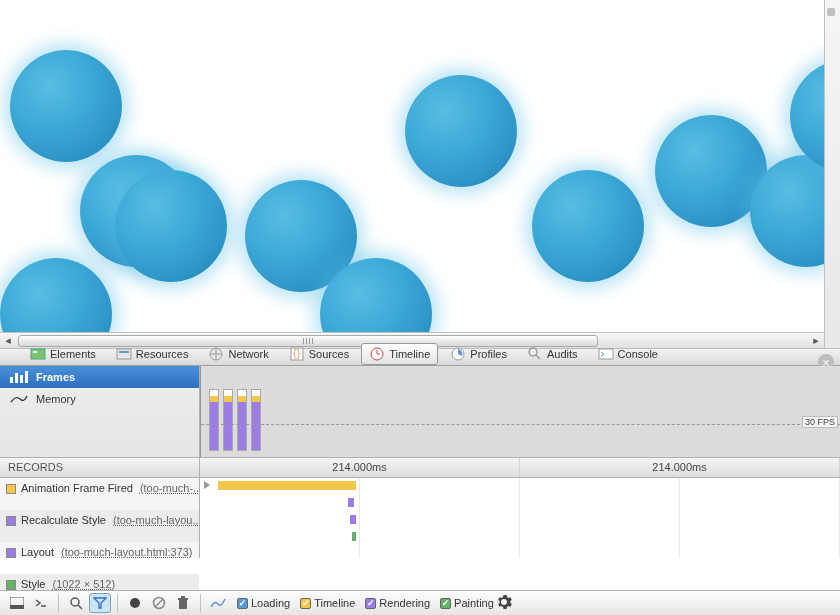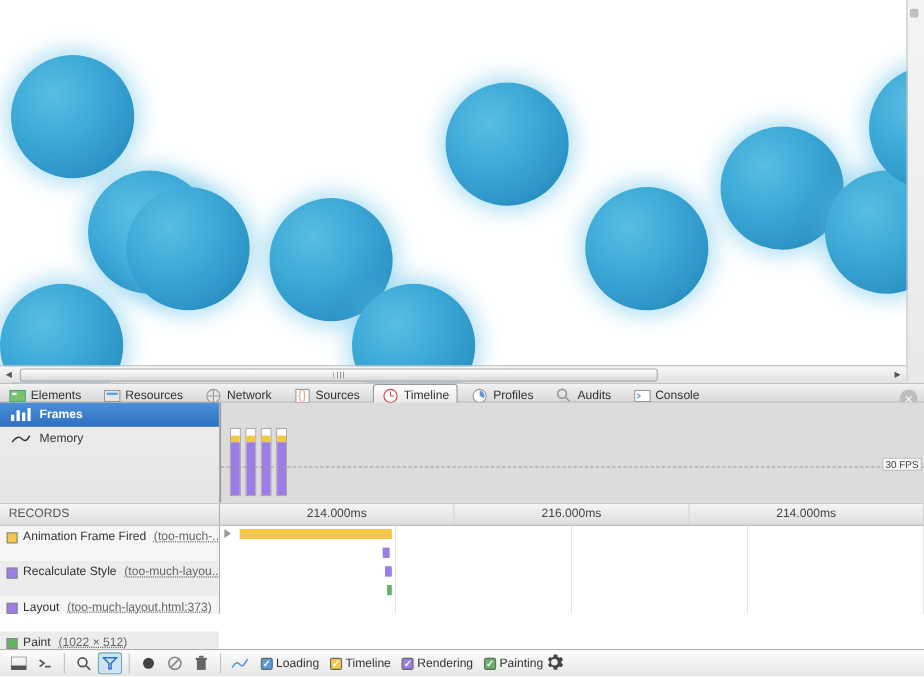--- a/index.html
+++ b/index.html
@@ -9,21 +9,21 @@
 .viewport .scroll-v { position: absolute; right: 0; top: 0; width: 16px; height: 100%; background: linear-gradient(#f5f5f5,#e8e8e8); border-left: 1px solid #c0c0c0; }
 .viewport .scroll-v .thumb { position: absolute; top: 8px; left: 2px; right: 2px; width: 8px; height: 8px; background: #c0c0c0; border-radius: 2px; }
 .viewport .scroll-h-area { position: absolute; bottom: 0; left: 0; right: 16px; height: 16px; background: linear-gradient(#f8f8f8,#e0e0e0); border-top: 1px solid #c0c0c0; display: flex; align-items: center; }
 .viewport .scroll-h-area .arrow { width: 16px; height: 16px; display: flex; align-items: center; justify-content: center; color: #555; }
 .viewport .scroll-h-area .track { flex: 1; position: relative; height: 14px; }
 .viewport .scroll-h-area .track .thumb { position: absolute; left: 2px; width: 580px; top: 1px; bottom: 1px; background: linear-gradient(#fefefe,#d8d8d8); border: 1px solid #aaa; border-radius: 3px; }
 .viewport .scroll-h-area .track .thumb::after { content: ""; position: absolute; left: 50%; top: 50%; width: 10px; height: 6px; transform: translate(-50%,-50%); background: repeating-linear-gradient(90deg,#999 0,#999 1px,transparent 1px,transparent 3px); }
 
 .ball { position: absolute; border-radius: 50%; background: radial-gradient(circle at 35% 32%, #59bde4 0%, #3ca9d7 40%, #2f96c8 70%, #1a7cad 100%); box-shadow: 0 0 18px 6px rgba(90,190,230,0.45); }
 
-.tabbar { height: 18px; background: linear-gradient(#f2f2f2,#d9d9d9); border-top: 1px solid #bcbcbc; border-bottom: 1px solid #a0a0a0; display: flex; align-items: flex-start; padding-left: 0; position: relative; }
+.tabbar { height: 18px; background: linear-gradient(#f2f2f2,#d9d9d9); border-top: 1px solid #bcbcbc; border-bottom: 1px solid #a0a0a0; display: flex; align-items: flex-end; padding-left: 22px; position: relative; }
 .tab { display: flex; align-items: center; gap: 4px; padding: 3px 8px; margin-right: 4px; color: #333; cursor: pointer; border-radius: 3px; }
 .tab.active { background: linear-gradient(#fff,#e3e3e3); border: 1px solid #999; padding: 2px 7px; box-shadow: inset 0 1px 1px #fff; }
 .tab .ticon { width: 16px; height: 16px; display: inline-block; }
 .tabbar .close-btn { position: absolute; right: 6px; top: 5px; width: 16px; height: 16px; border-radius: 50%; background: #bdbdbd; color: #fff; display: flex; align-items: center; justify-content: center; font-size: 13px; cursor: pointer; }
 
 .panel-area { display: flex; height: 92px; border-bottom: 1px solid #b0b0b0; }
 .sidebar { width: 200px; background: linear-gradient(#eee,#e5e5e5); border-right: 1px solid #b0b0b0; }
 .side-item { display: flex; align-items: center; gap: 8px; padding: 5px 10px; color: #333; cursor: pointer; }
 .side-item.selected { background: linear-gradient(#4a90d9,#2e6fbf); color: #fff; font-weight: bold; }
 .side-icon { width: 18px; height: 12px; display: inline-block; }
@@ -214,21 +214,20 @@
       </div>
     <div class="axis-line"></div>
     <div class="fps-label">30 FPS</div>
   </div>
 </div>
 
 <div class="records-hdr">
   <div class="label">RECORDS</div>
   <div id="timecols" style="flex:1;display:flex;">
       <div class="timecol">214.000ms</div>
-      <div class="timecol">216.000ms</div>
       <div class="timecol">214.000ms</div>
     </div>
 </div>
 
 <div class="records-body">
   <div class="record-names" id="recnames">
       <div class="rec-row">
         <span class="rec-swatch" style="background:#f3c74a"></span>
         <span>Animation Frame Fired</span> 
         <span class="rec-link">(too-much-...</span>
@@ -238,21 +237,21 @@
         <span>Recalculate Style</span> 
         <span class="rec-link">(too-much-layou...</span>
       </div>
       <div class="rec-row">
         <span class="rec-swatch" style="background:#9c7de6"></span>
         <span>Layout</span> 
         <span class="rec-link">(too-much-layout.html:373)</span>
       </div>
       <div class="rec-row">
         <span class="rec-swatch" style="background:#66b266"></span>
-        <span>Paint</span> 
+        <span>Style</span> 
         <span class="rec-link">(1022 × 512)</span>
       </div>
     </div>
   <div class="record-bars">
     <div class="grid">
         <div></div>
         <div></div>
         <div></div>
         <div></div>
       </div>

